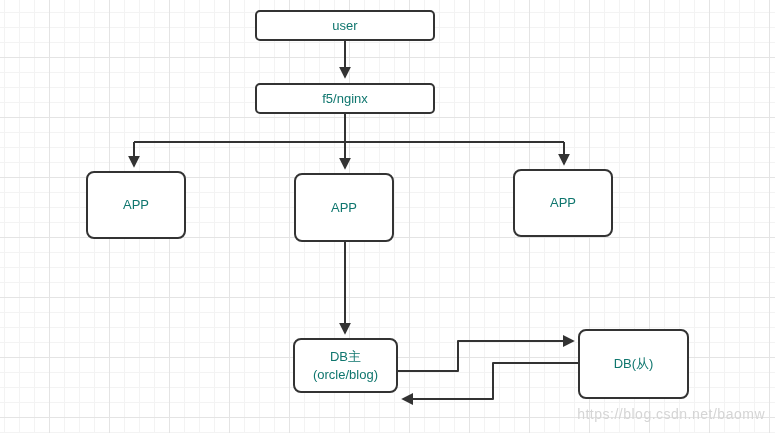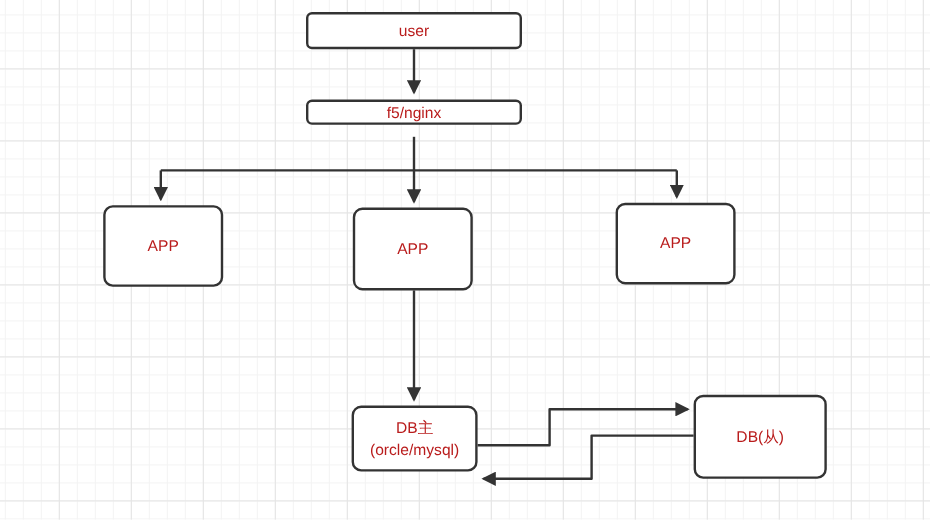--- a/index.html
+++ b/index.html
@@ -29,39 +29,39 @@
   }
   .node {
     position: absolute;
     box-sizing: border-box;
     background: #ffffff;
     border: 2px solid #333333;
     display: flex;
     align-items: center;
     justify-content: center;
     font-size: 13px;
-    color: #b91c1c;
+    color: #0f766e;
     text-align: center;
     line-height: 1.35;
   }
   .node.pill   { border-radius: 5px; }
   .node.block  { border-radius: 8px; }
   .node .lbl   { display: block; }
   .watermark {
     position: absolute;
     right: 10px;
     top: 406px;
     font-size: 14px;
     letter-spacing: 0.5px;
     color: #d5d5d5;
     user-select: none;
   }
   
   #n-user      { left:255px; top:10px;  width:180px; height:31px; }
-  #n-lb        { left:255px; top:83px;  width:180px; height:21px; }
+  #n-lb        { left:255px; top:83px;  width:180px; height:31px; }
   #n-app-left  { left:86px;  top:171px; width:100px; height:68px; }
   #n-app-mid   { left:294px; top:173px; width:100px; height:69px; }
   #n-app-right { left:513px; top:169px; width:100px; height:68px; }
   #n-db-master { left:293px; top:338px; width:105px; height:55px; }
   #n-db-slave  { left:578px; top:329px; width:111px; height:70px; }
 </style>
 </head>
 <body>
 
 <div class="canvas">
@@ -101,21 +101,22 @@
     <span class="lbl">APP</span>
   </div>
 
   <div class="node block" id="n-app-right">
     <span class="lbl">APP</span>
   </div>
 
   <div class="node block" id="n-db-master">
     <span class="lbl">
       <span>DB主</span><br>
-      <span>(orcle/mysql)</span>
+      <span>(orcle/blog)</span>
     </span>
   </div>
 
   <div class="node block" id="n-db-slave">
     <span class="lbl">DB(从)</span>
   </div>
 
+  <div class="watermark">https://blog.csdn.net/baomw</div>
 </div>
 
 </body></html>

